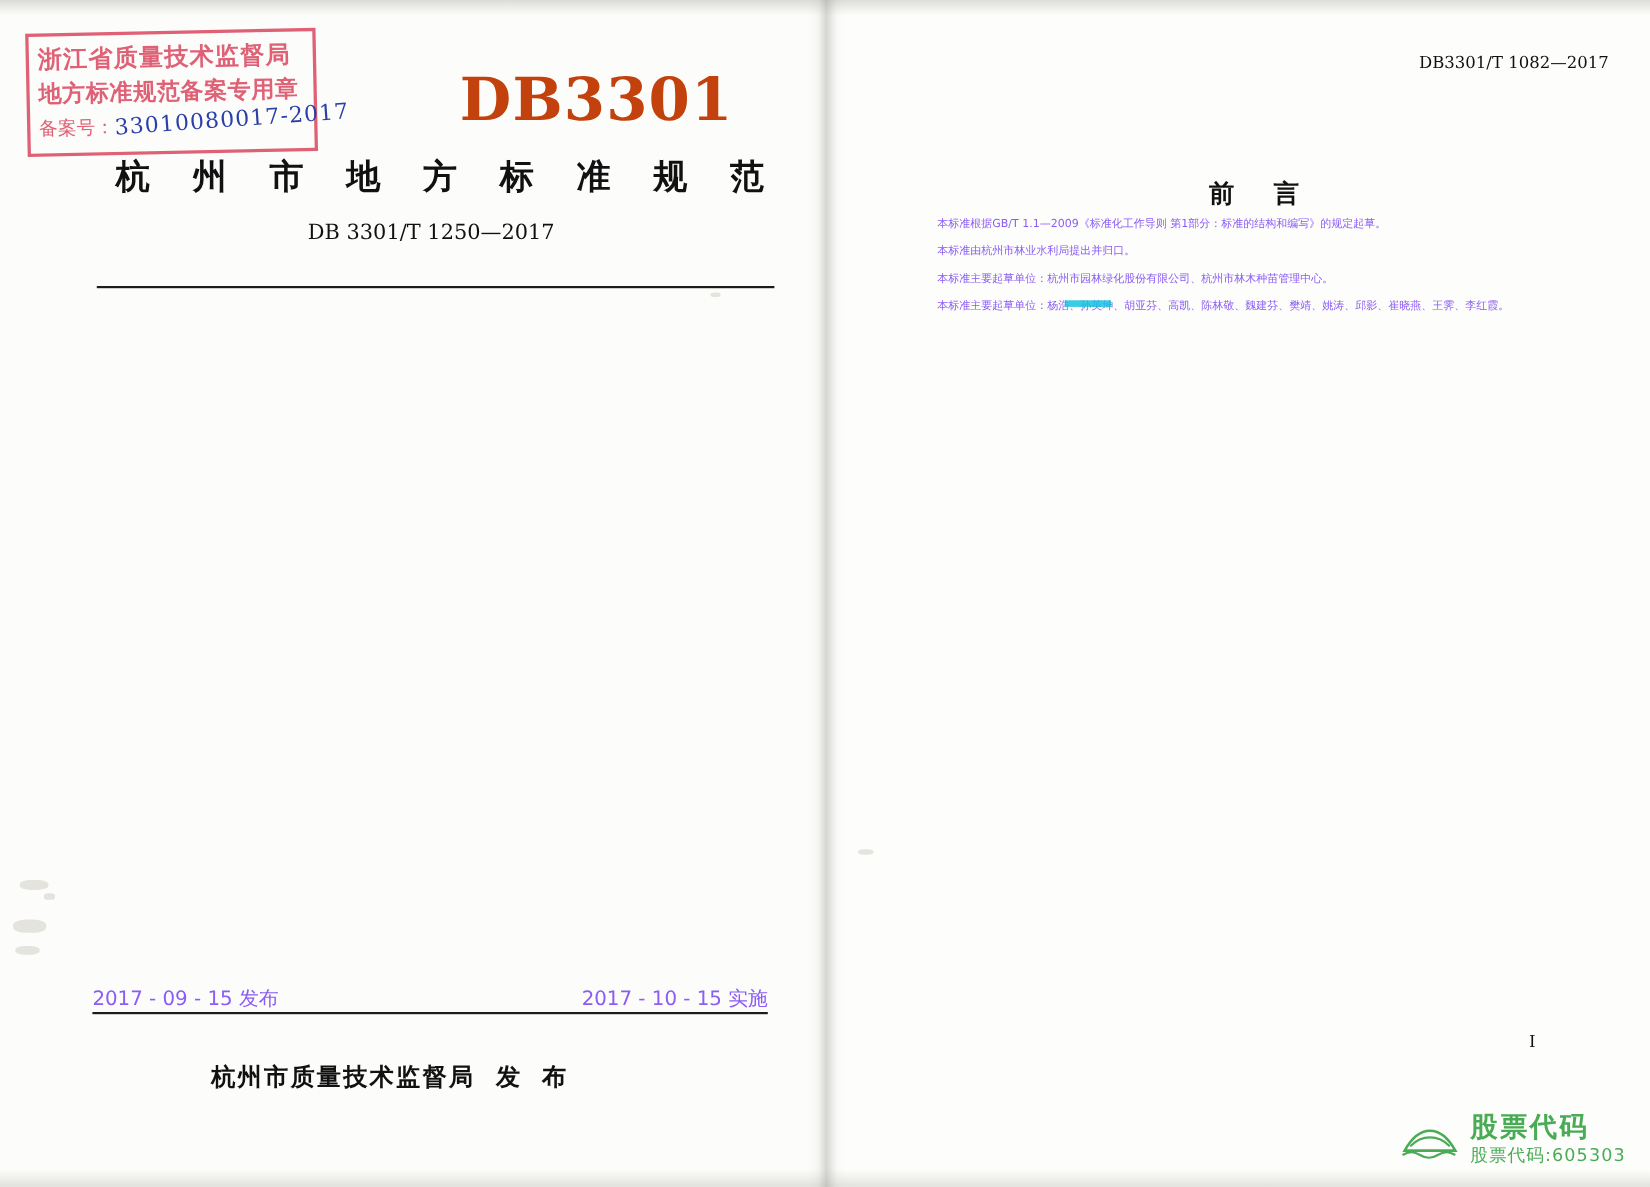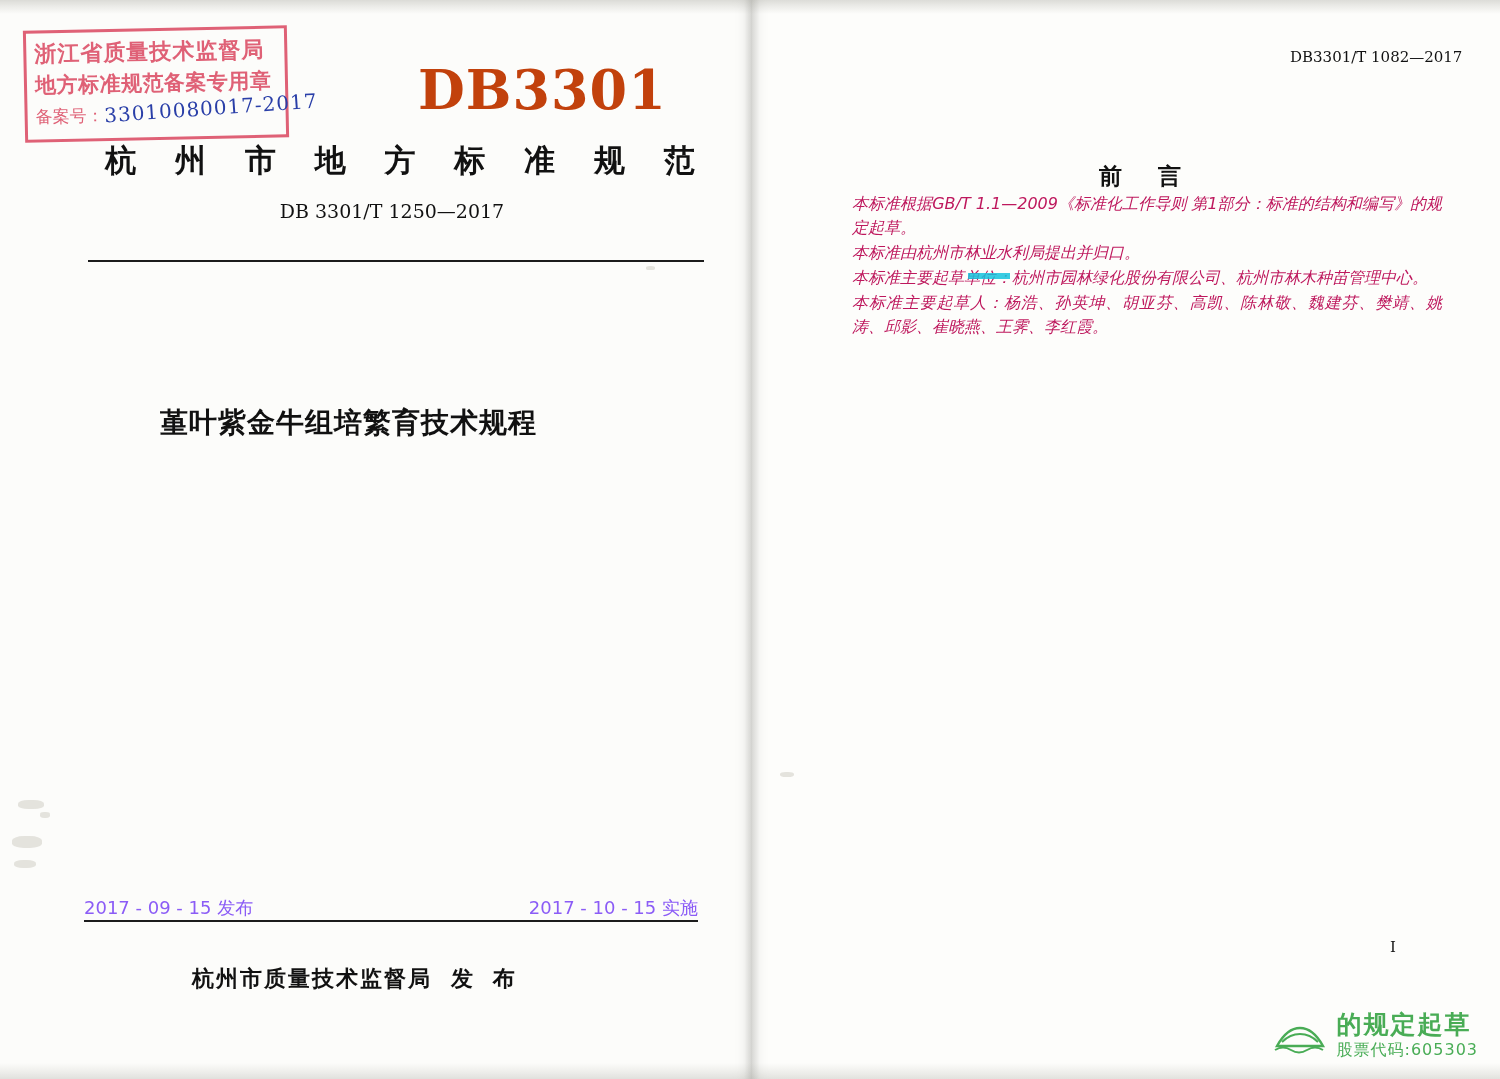--- a/index.html
+++ b/index.html
@@ -192,24 +192,23 @@
     font-size: 23px;
     font-weight: 700;
     letter-spacing: 14px;
     color: #111;
     margin-top: 36px;
   }
   .rp-body {
     position: absolute;
     left: 852px; top: 192px;
     width: 590px;
-    font-size: 16px;
+    font-size: 10px;
     line-height: 24px;
-    color: #be185d;
-    font-style: italic;
+    color: #8b5cf6;
   }
   .rp-body p {
     margin: 0 0 1px 0;
     text-align: justify;
   }
   .hl {
     display: inline-block;
     position: absolute;
     left: 968px; top: 273px;
     width: 42px; height: 6px;
@@ -274,52 +273,51 @@
     <div class="l2">地方标准规范备案专用章</div>
     <div class="l3">备案号：</div>
   </div>
   <div class="stamp-hand">33010080017-2017</div>
 
   <div class="db-title">DB3301</div>
   <div class="cover-sub">杭 州 市 地 方 标 准 规 范</div>
   <div class="cover-code">DB 3301/T 1250—2017</div>
   <div class="rule-top"></div>
 
-  <div class="doc-title">堇叶紫金牛组培繁育技术规程</div>
 
   <div class="issue-line">
     <span>2017 - 09 - 15 发布</span>
     <span>2017 - 10 - 15 实施</span>
   </div>
   <div class="rule-bottom"></div>
 
   <div class="publisher">
     <span>杭州市质量技术监督局</span><span class="verb">发 布</span>
   </div>
 
   <div class="rp-header">DB3301/T  1082—2017</div>
   <div class="rp-title">前 言</div>
 
   <div class="rp-body">
     <p>本标准根据GB/T 1.1—2009《标准化工作导则 第1部分：标准的结构和编写》的规定起草。</p>
     <p>本标准由杭州市林业水利局提出并归口。</p>
     <p>本标准主要起草单位：杭州市园林绿化股份有限公司、杭州市林木种苗管理中心。</p>
-    <p>本标准主要起草人：杨浩、孙英坤、胡亚芬、高凯、陈林敬、魏建芬、樊靖、姚涛、邱影、崔晓燕、王霁、李红霞。</p>
+    <p>本标准主要起草单位：杨浩、孙英坤、胡亚芬、高凯、陈林敬、魏建芬、樊靖、姚涛、邱影、崔晓燕、王霁、李红霞。</p>
   </div>
   <span class="hl"></span>
 
   <div class="rp-pageno">I</div>
 
   <div class="watermark">
     <div class="wm-logo">
       <svg viewBox="0 0 54 40" width="54" height="40" aria-hidden="true">
         <path d="M4 30 Q14 12 27 12 Q40 12 50 30 Z" fill="none" stroke="#3aa648" stroke-width="2.4"></path>
         <path d="M9 26 Q17 18 27 18 Q37 18 45 26" fill="none" stroke="#3aa648" stroke-width="2"></path>
         <path d="M2 34 q8 -5 16 0 q8 5 16 0 q8 -5 16 0" fill="none" stroke="#3aa648" stroke-width="2"></path>
       </svg>
     </div>
     <div class="wm-text">
-      <div class="wm-name">的规定起草</div>
+      <div class="wm-name">股票代码</div>
       <div class="wm-code">股票代码:605303</div>
     </div>
   </div>
 
 </div>
 
 </body></html>

